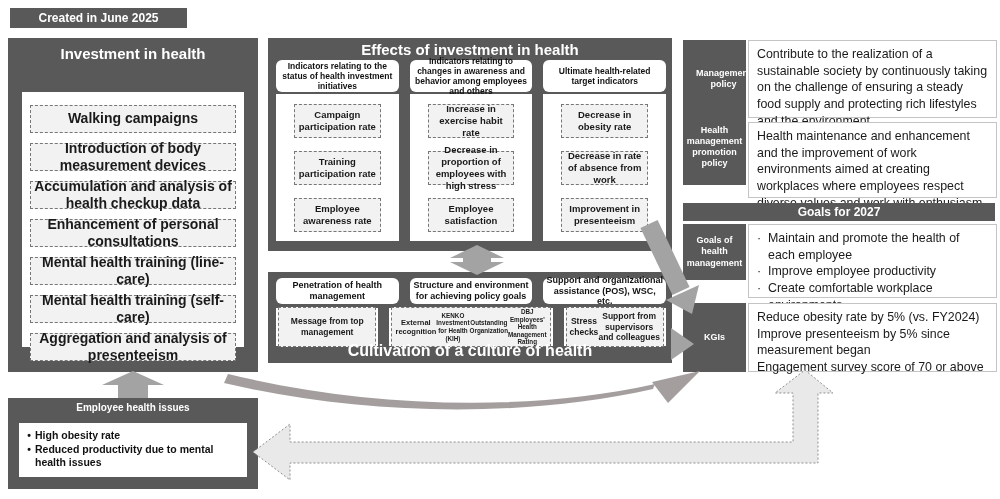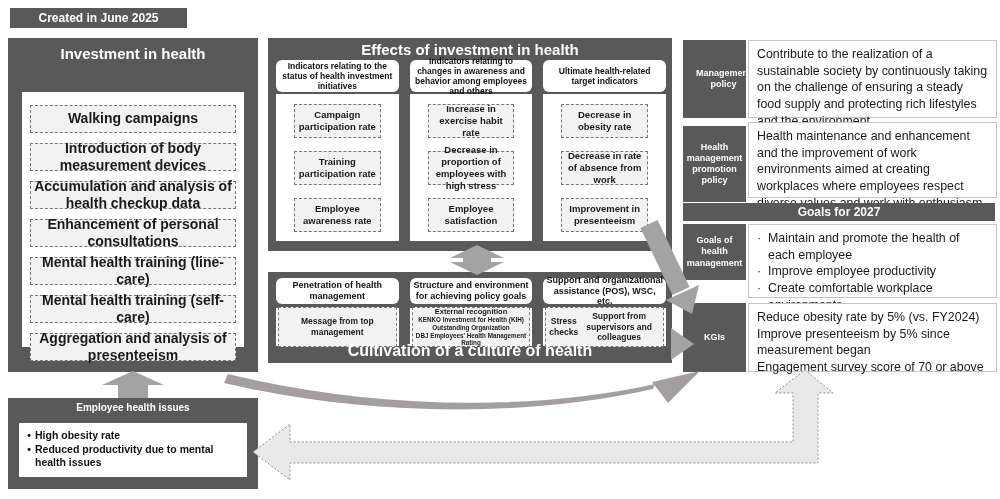--- a/index.html
+++ b/index.html
@@ -36,21 +36,21 @@
   .white-col .dashed-item{font-size:9.5px;min-height:28px;}
 
   
   #culture{left:268px;top:272px;width:404px;height:91px;}
   #culture-headers{top:6px;}
   #culture .col-header{height:26px;font-size:9px;}
   #culture-rows{top:36px;}
   .culture-cell{flex:1;background:#fff;height:38px;display:flex;align-items:center;
       justify-content:center;padding:2px;box-sizing:border-box;}
   .culture-cell .dashed-item{width:100%;height:100%;font-size:8.5px;}
-  #recognition{flex-direction:column;line-height:1.2;}
+  #recognition{flex-direction:row;line-height:1.2;}
   #recognition .rec-title{font-size:7.5px;}
   #recognition .rec-line{font-size:6.3px;}
   #culture .sec-title{position:absolute;bottom:3px;left:0;right:0;text-align:center;
       font-weight:bold;font-size:16px;}
   .two-line{display:flex;line-height:1.25;}
 
   
   .r-label{left:683px;width:63px;font-weight:bold;font-size:9px;line-height:1.25;padding:2px;}
   .r-box{left:748px;width:249px;background:#fff;border:1px solid #c4c4c4;
       font-size:12.4px;color:#1a1a1a;line-height:1.35;padding:5px 8px;}
@@ -138,21 +138,21 @@
           <div>Support from supervisors and colleagues</div>
         </div>
       </div>
     </div>
     <div class="sec-title">Cultivation of a culture of health</div>
   </div>
 
   <div class="abs dark ctr r-label" style="top:40px;height:78px;padding-left:20px;">Management policy</div>
   <div class="abs r-box" style="top:40px;height:78px;">Contribute to the realization of a sustainable society by continuously taking on the challenge of ensuring a steady food supply and protecting rich lifestyles and the environment</div>
 
-  <div class="abs dark ctr r-label" style="top:126px;height:76px;">Health management promotion policy</div>
+  <div class="abs dark ctr r-label" style="top:109px;height:76px;">Health management promotion policy</div>
   <div class="abs r-box" style="top:122px;height:76px;">Health maintenance and enhancement and the improvement of work environments aimed at creating workplaces where employees respect diverse values and work with enthusiasm</div>
 
   <div id="goals-banner" class="abs dark ctr">Goals for 2027</div>
 
   <div class="abs dark ctr r-label" style="top:224px;height:56px;">Goals of health management</div>
   <div class="abs r-box" style="top:224px;height:74px;">
     <div class="bullet-line">
       <span class="bullet-char">·</span>
       <span>Maintain and promote the health of each employee</span>
     </div>

